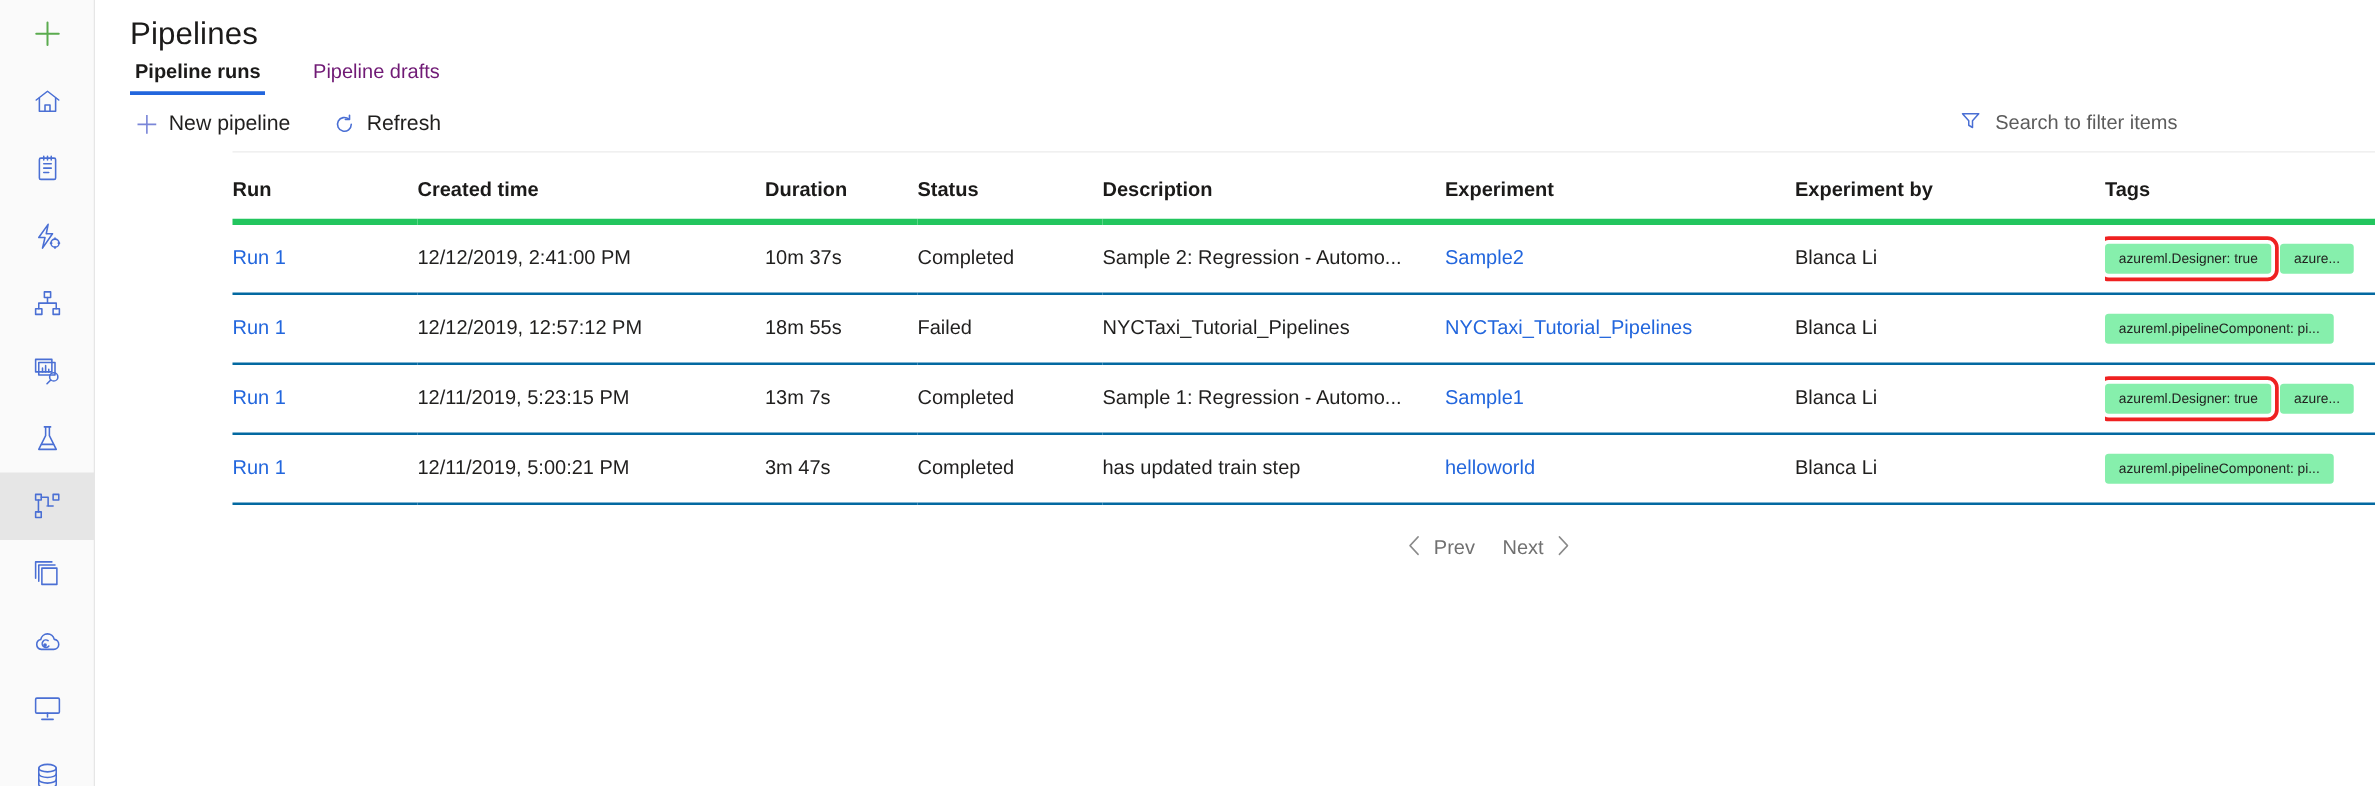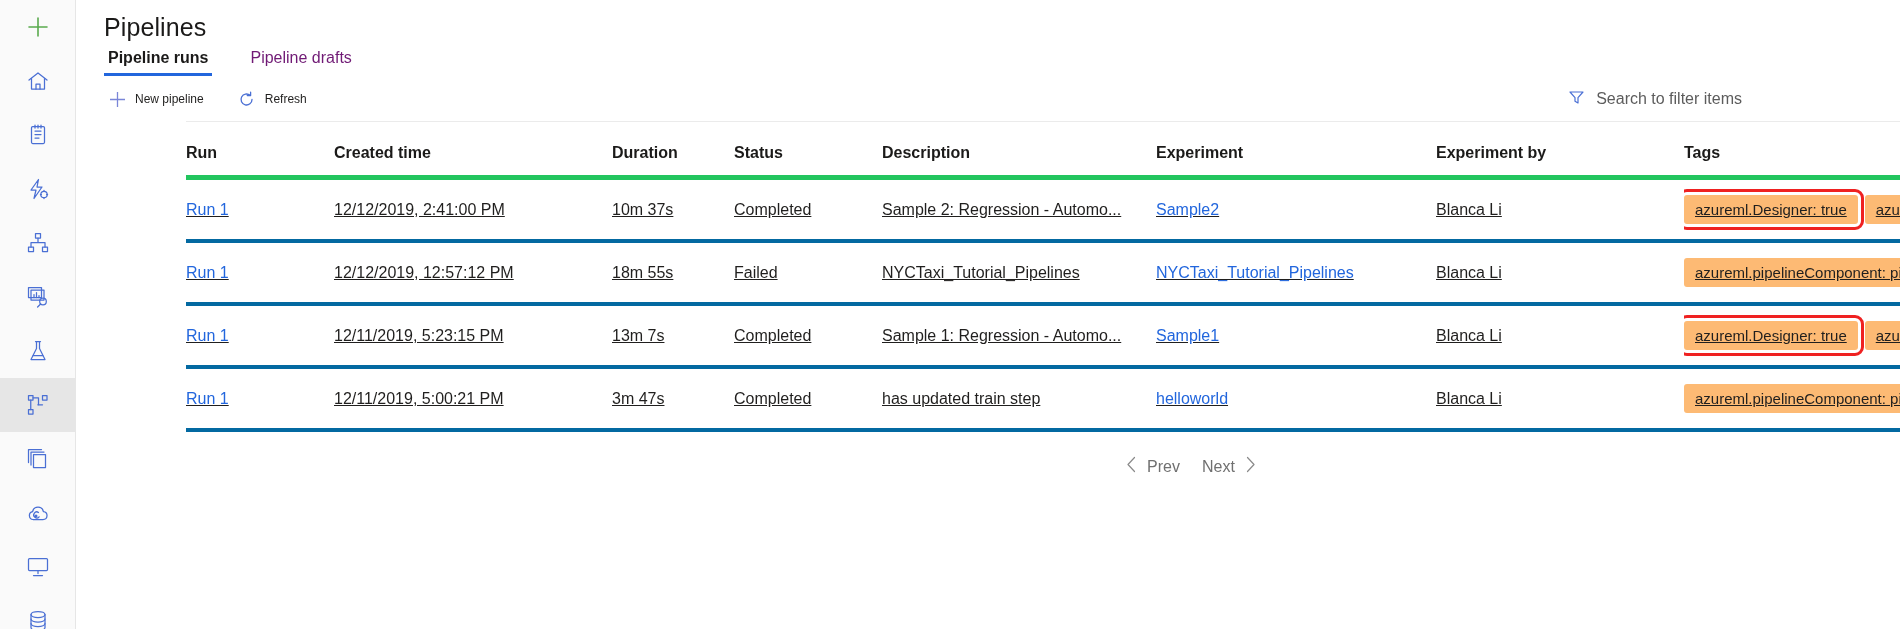--- a/index.html
+++ b/index.html
@@ -54,21 +54,21 @@
     height: 3px; background: #2266dd;
   }
 
   .toolbar {
     display: flex; align-items: center;
     height: 46px; padding: 0 28px 0 28px;
     position: relative;
   }
   .tool-btn {
     display: flex; align-items: center; gap: 9px;
-    font-size: 12px; color: #201f1e; cursor: pointer;
+    font-size: 17px; color: #201f1e; cursor: pointer;
     margin-right: 26px; padding: 4px 4px;
     white-space: nowrap;
   }
   .tool-btn .tb-ico { display: flex; align-items: center; justify-content: center; width: 18px; height: 18px; }
   .filter-box {
     margin-left: auto; display: flex; align-items: center; gap: 11px;
     font-size: 16px; color: #5c5c5c; cursor: pointer; padding-right: 130px;
     white-space: nowrap;
   }
   .toolbar-rule {
@@ -79,35 +79,35 @@
   
   .table-wrap { padding: 0 0 0 110px; }
   table { border-collapse: collapse; width: 1790px; table-layout: fixed; }
   th {
     text-align: left; font-size: 16px; font-weight: 700; color: #1b1a19;
     padding: 22px 0 13px 0; border-bottom: 5px solid #22c55e;
     white-space: nowrap;
   }
   td {
     font-size: 16px; color: #201f1e; padding: 15px 0 15px 0;
-    border-bottom: 4px solid #0369a1; white-space: nowrap;
-    overflow: hidden; text-overflow: ellipsis; vertical-align: middle; text-decoration: underline;
+    border-bottom: 2px solid #0369a1; white-space: nowrap;
+    overflow: hidden; text-overflow: ellipsis; vertical-align: middle;
   }
   .c-run   { width: 148px; }
   .c-time  { width: 278px; }
   .c-dur   { width: 122px; }
   .c-stat  { width: 148px; }
   .c-desc  { width: 274px; }
   .c-exp   { width: 280px; }
   .c-sub   { width: 248px; }
   .c-tags  { width: 292px; }
   .link { color: #2266dd; cursor: pointer; }
   .tagcell { display: flex; align-items: center; gap: 7px; }
   .tag {
-    background: #fdba74; color: #201f1e; font-size: 15px;
+    background: #86efac; color: #201f1e; font-size: 11px;
     padding: 6px 11px; border-radius: 3px; white-space: nowrap;
     overflow: hidden; text-overflow: ellipsis; max-width: 252px;
     cursor: pointer;
   }
   .tag.more { max-width: 72px; }
   .tag.hl { outline: 3px solid #ef2121; outline-offset: 3px; }
 
   
   .pager {
     display: flex; align-items: center; justify-content: center;

